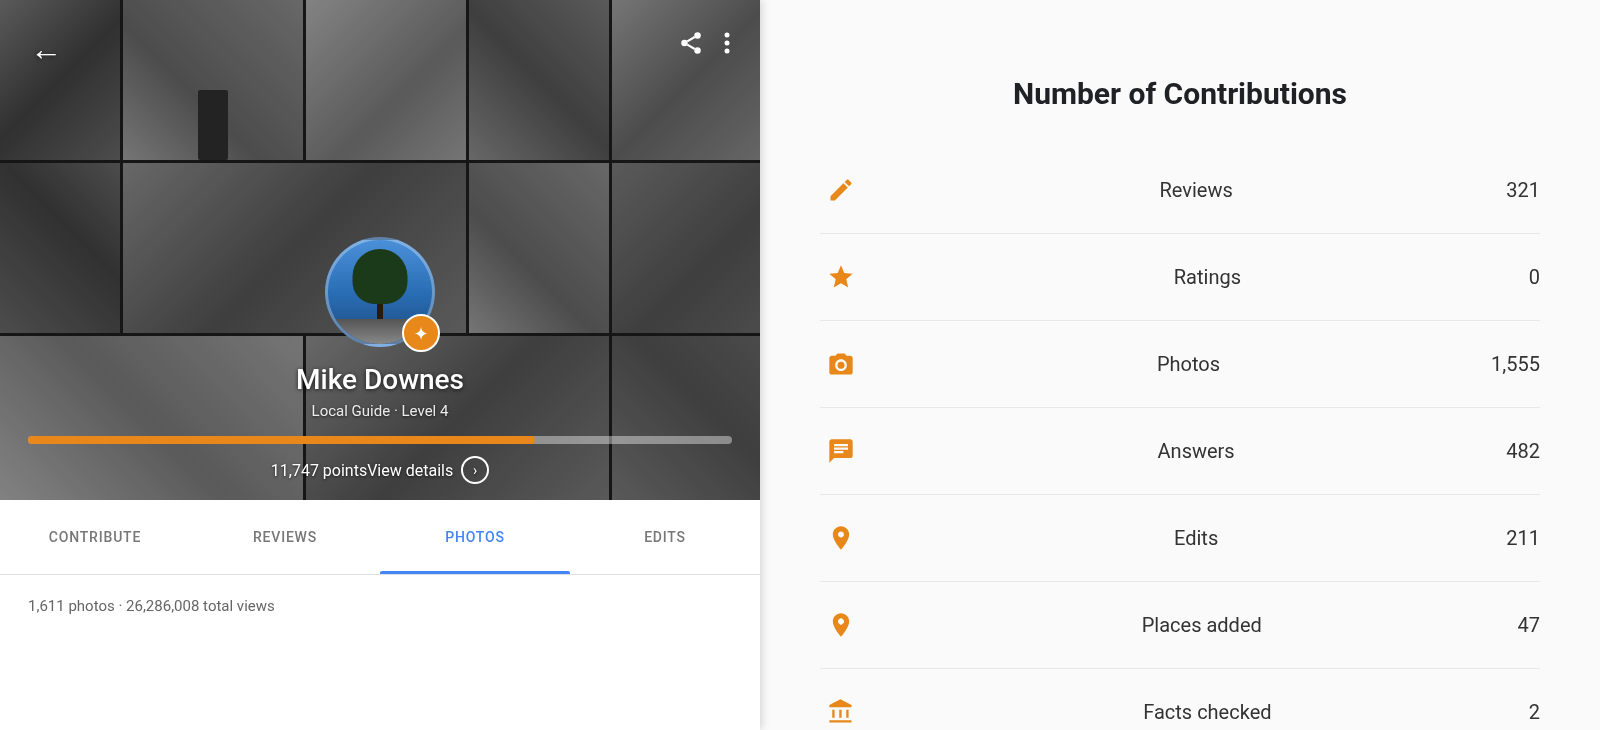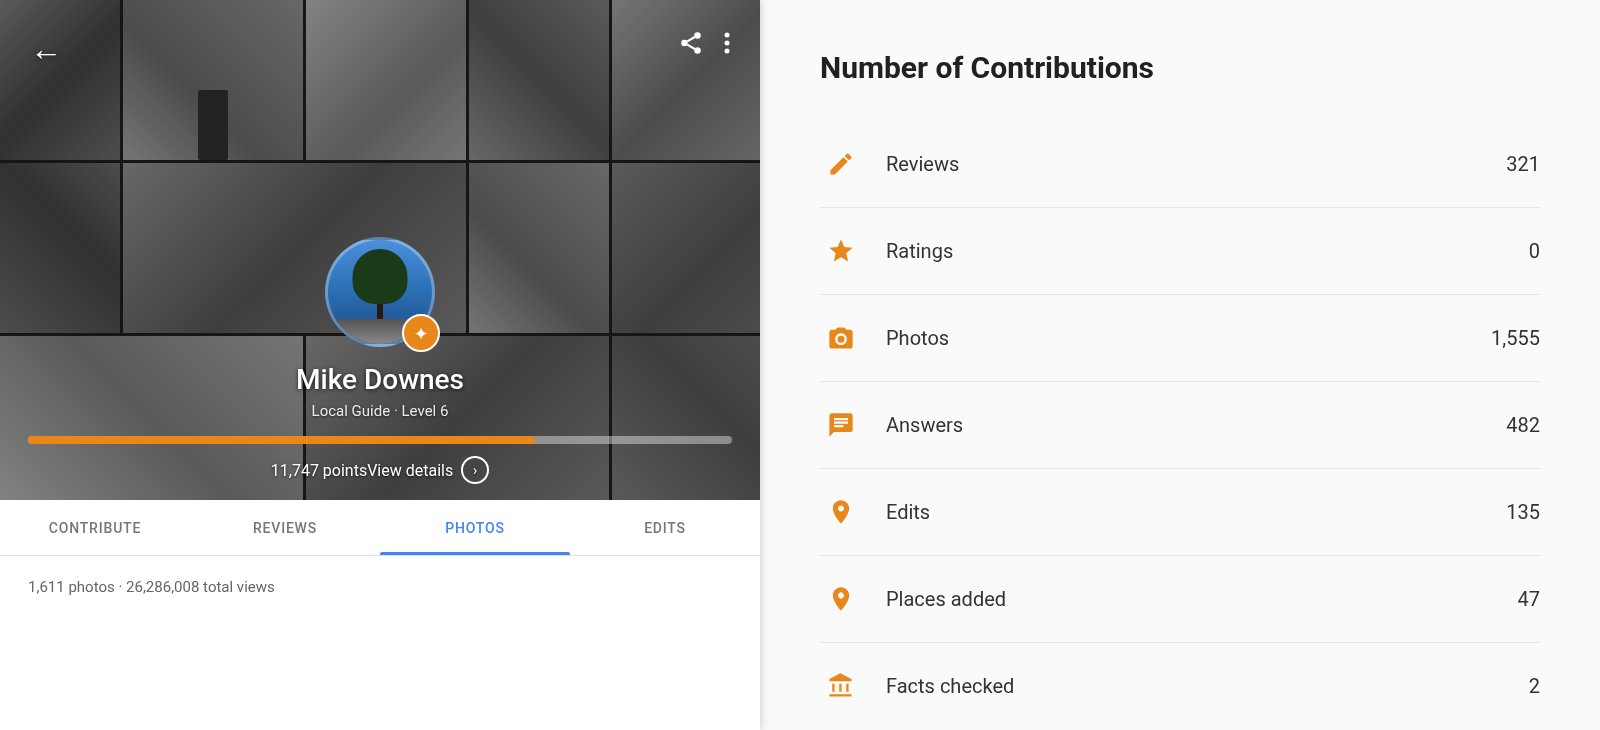--- a/index.html
+++ b/index.html
@@ -269,21 +269,21 @@
       border-radius: 50%;
       display: flex;
       align-items: center;
       justify-content: center;
       font-size: 14px;
     }
 
     
     .tabs-bar {
       display: flex;
-      height: 56px;
+      height: 75px;
       border-bottom: 1px solid #e0e0e0;
       background: #fff;
     }
 
     .tab-item {
       flex: 1;
       display: flex;
       align-items: center;
       justify-content: center;
       font-size: 14px;
@@ -315,21 +315,22 @@
       padding: 22px 28px;
       background: #fff;
       color: #666;
       font-size: 15px;
     }
 
     
     .right-panel {
       flex: 1;
       background: #fafafa;
-      padding: 50px 60px;
+      padding: 76px 60px;
+      text-align: center;
     }
 
     .contributions-title {
       font-size: 30px;
       font-weight: 700;
       color: #202124;
       margin-bottom: 36px;
     }
 
     .contribution-list {
@@ -421,21 +422,21 @@
     <div class="profile-section">
       <div class="avatar-container">
         <div class="avatar-circle">
           <div class="avatar-road"></div>
         </div>
         <div class="badge-icon">
           <span class="badge-star">✦</span>
         </div>
       </div>
       <div class="profile-name">Mike Downes</div>
-      <div class="profile-subtitle">Local Guide · Level 6</div>
+      <div class="profile-subtitle">Local Guide · Level 4</div>
     </div>
 
     <div class="progress-section">
       <div class="progress-bar-bg">
         <div class="progress-bar-fill"></div>
       </div>
       <div class="progress-labels">
         <span class="points-label">11,747 points</span>
         <div class="view-details-btn">
           <span>View details</span>
@@ -512,21 +513,21 @@
       <span class="contrib-count">482</span>
     </li>
 
     <li class="contribution-item">
       <div class="contrib-icon icon-orange">
         <svg width="28" height="28" viewBox="0 0 24 24" fill="#e8881a">
           <path d="M12 2C8.13 2 5 5.13 5 9c0 5.25 7 13 7 13s7-7.75 7-13c0-3.87-3.13-7-7-7zm0 9.5c-1.38 0-2.5-1.12-2.5-2.5S10.62 6.5 12 6.5s2.5 1.12 2.5 2.5S13.38 11.5 12 11.5z"></path>
         </svg>
       </div>
       <span class="contrib-label">Edits</span>
-      <span class="contrib-count">135</span>
+      <span class="contrib-count">211</span>
     </li>
 
     <li class="contribution-item">
       <div class="contrib-icon icon-orange">
         <svg width="28" height="28" viewBox="0 0 24 24" fill="#e8881a">
           <path d="M12 2C8.13 2 5 5.13 5 9c0 5.25 7 13 7 13s7-7.75 7-13c0-3.87-3.13-7-7-7zm0 9.5c-1.38 0-2.5-1.12-2.5-2.5S10.62 6.5 12 6.5s2.5 1.12 2.5 2.5S13.38 11.5 12 11.5z"></path>
           <circle cx="12" cy="9" r="1.5" fill="white"></circle>
           <line x1="12" y1="6.5" x2="12" y2="11.5" stroke="white" stroke-width="1.5"></line>
           <line x1="9.5" y1="9" x2="14.5" y2="9" stroke="white" stroke-width="1.5"></line>
         </svg>

